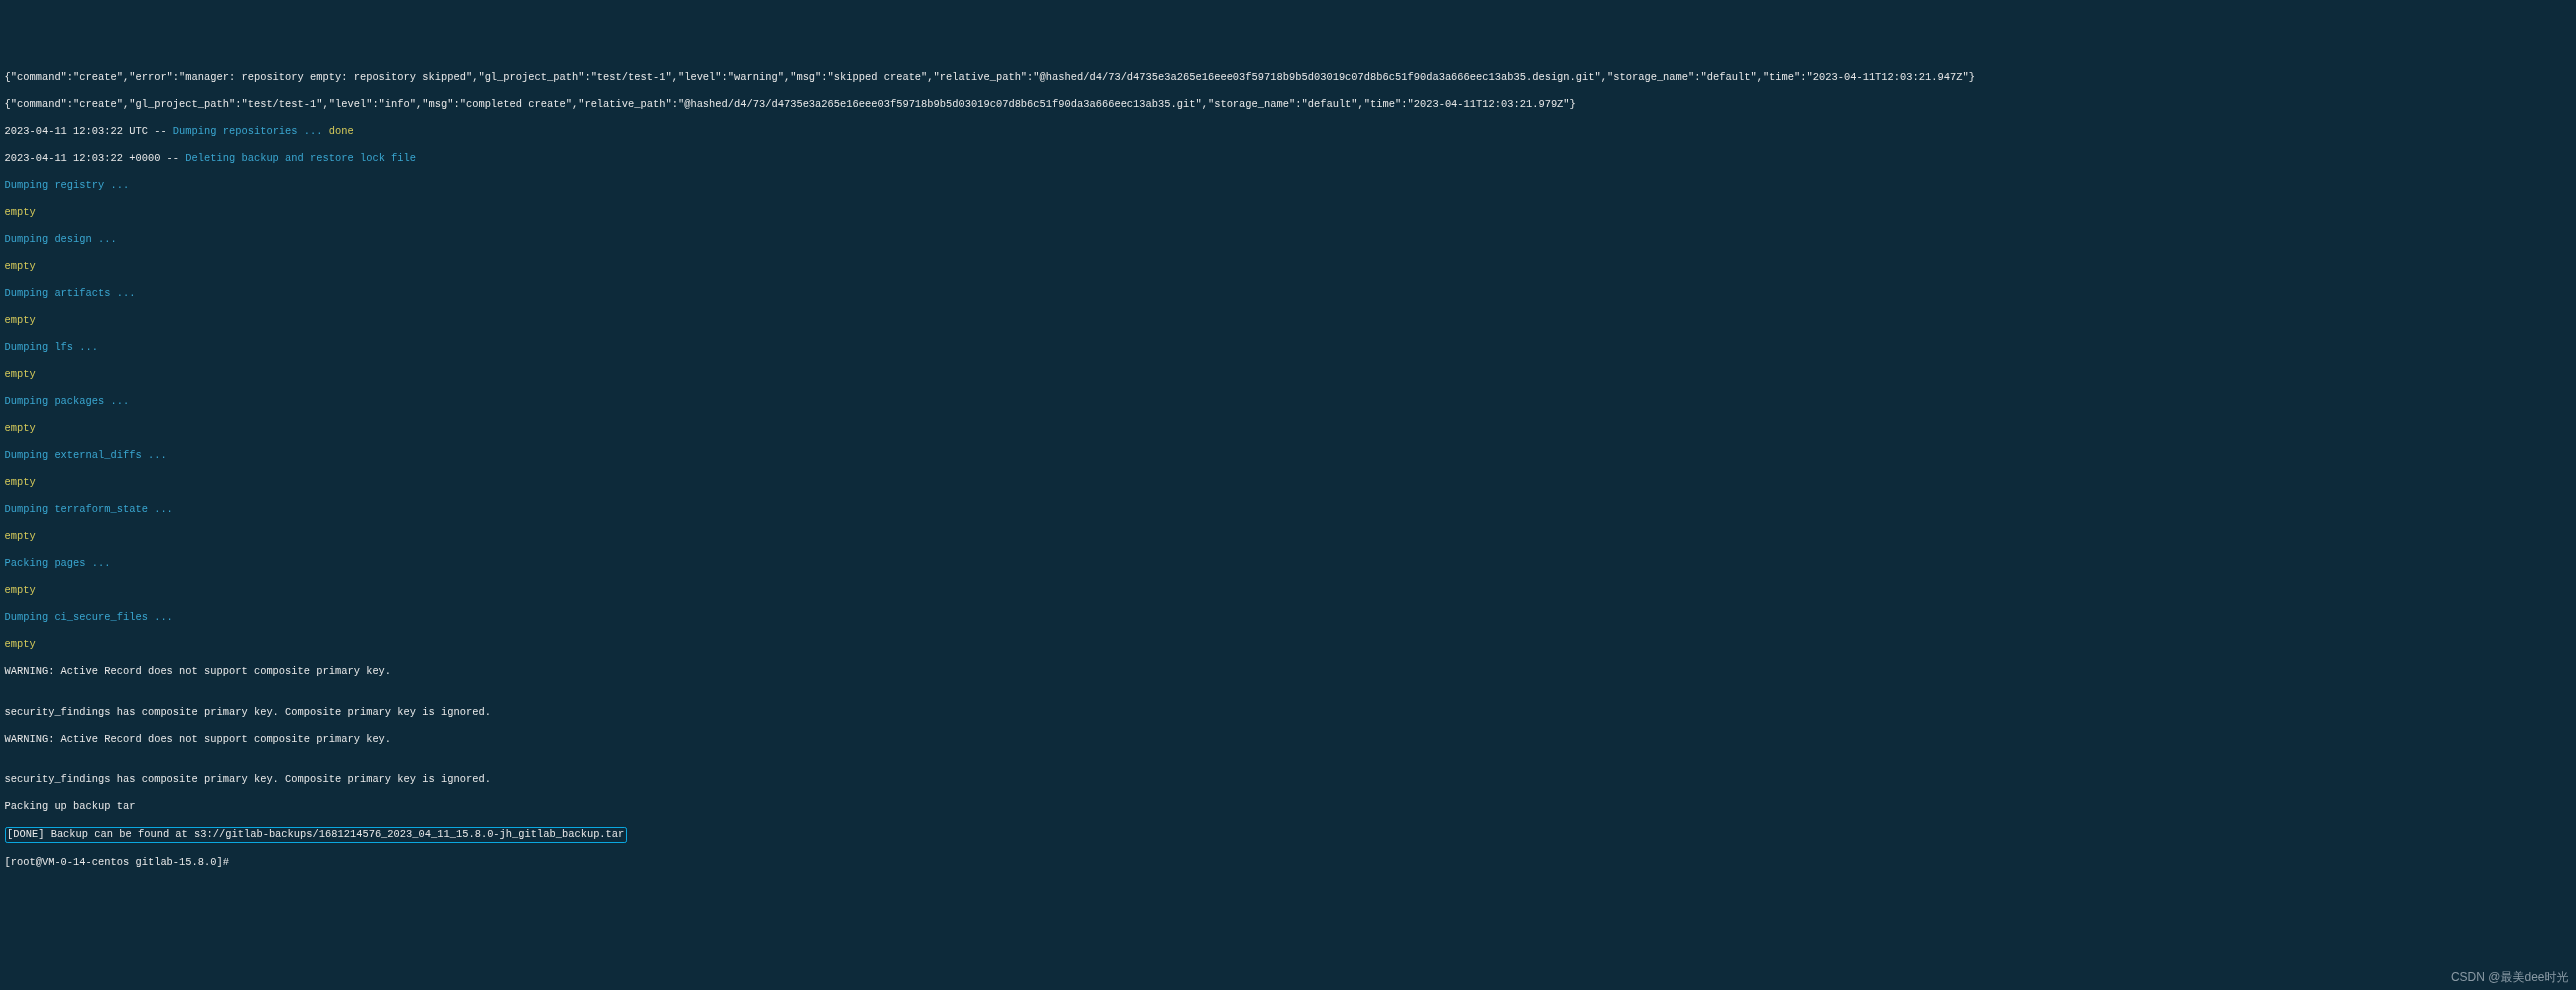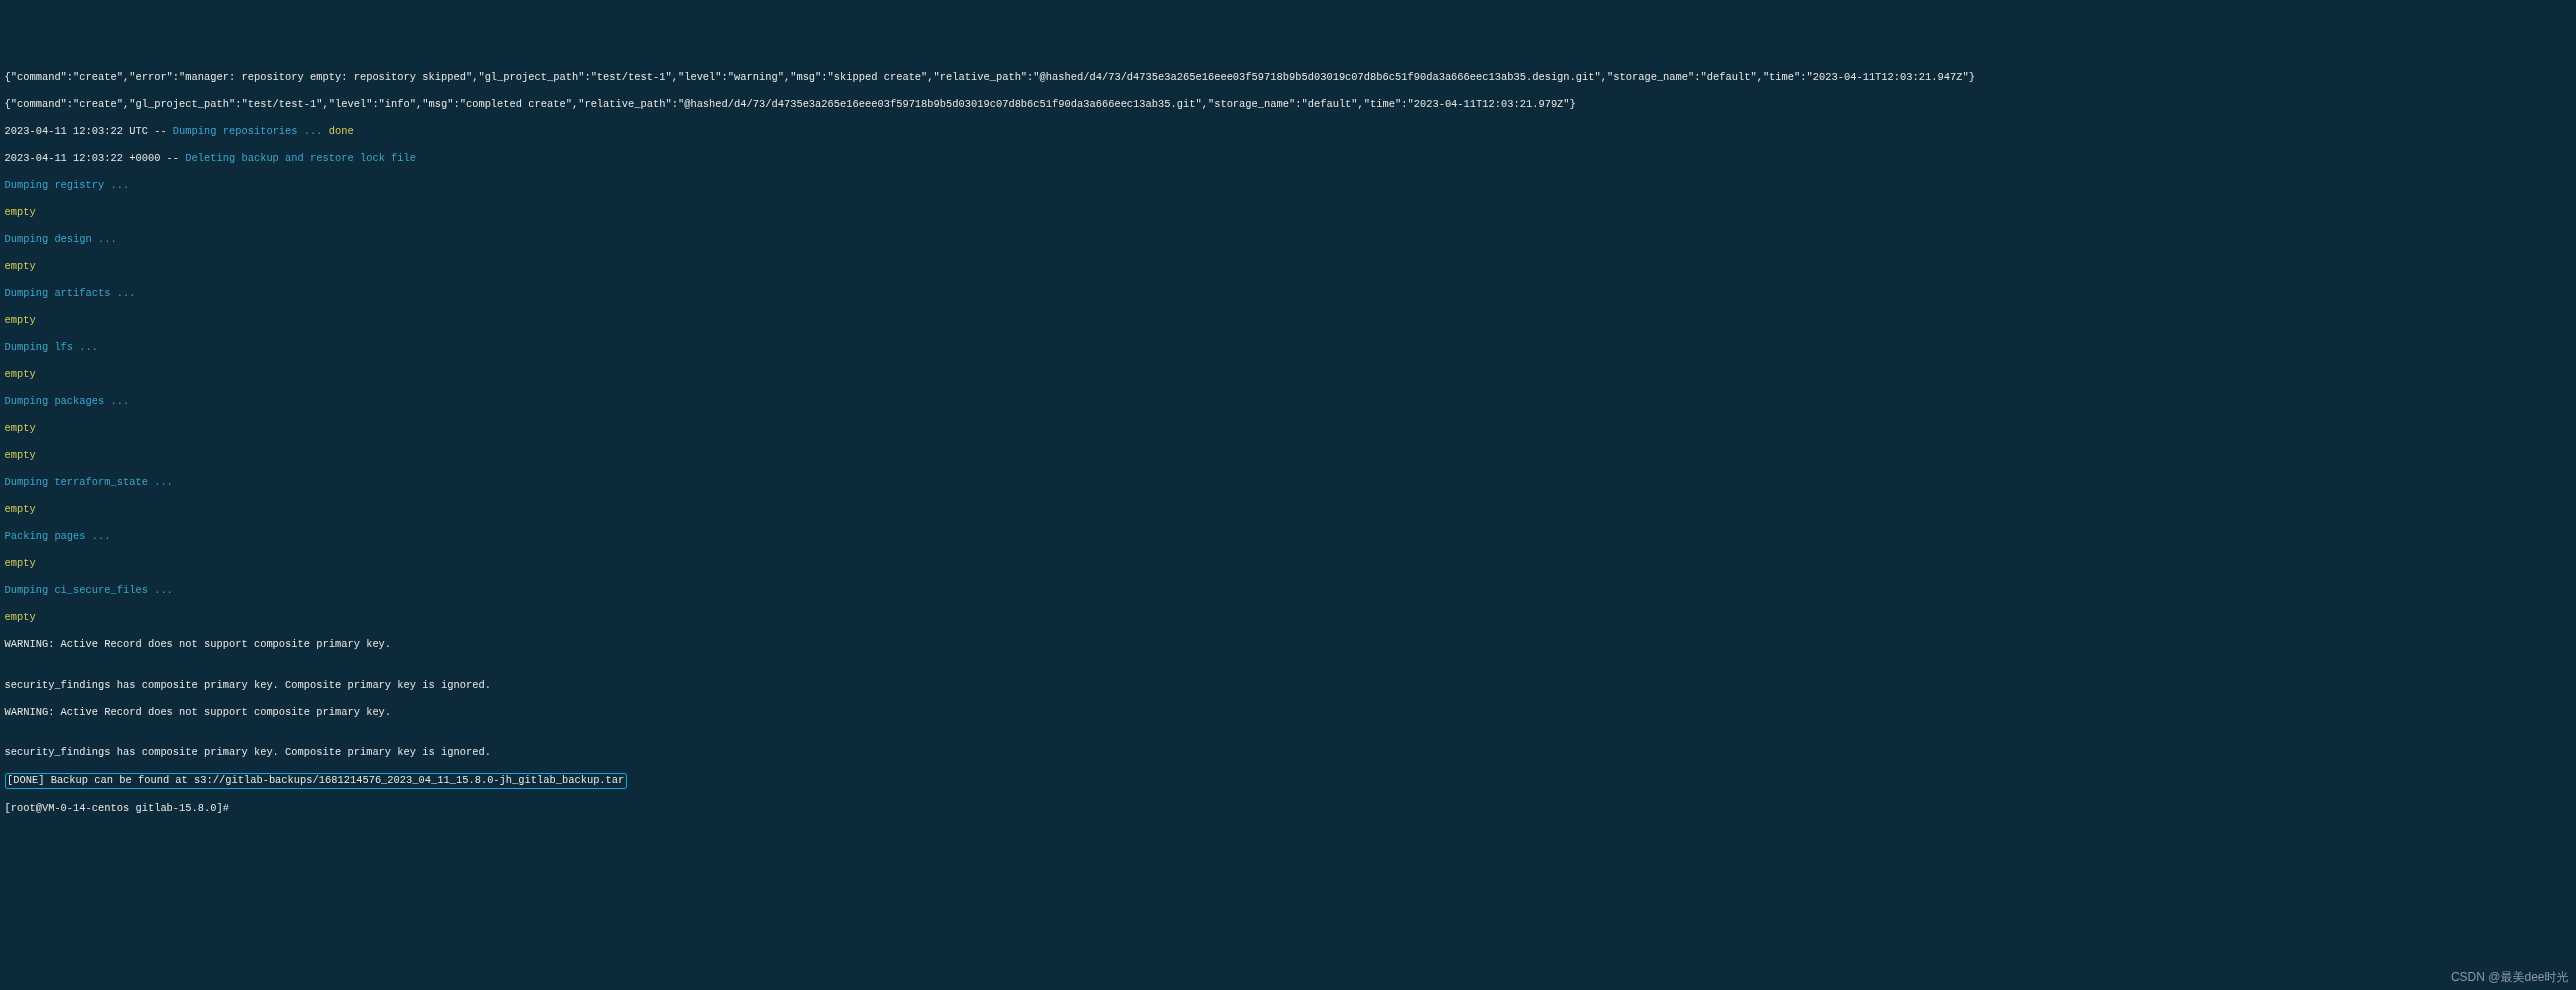--- a/index.html
+++ b/index.html
@@ -45,33 +45,35 @@
 <span class="line cyan">Dumping registry ...</span>
 <span class="line yellow">empty</span>
 <span class="line cyan">Dumping design ...</span>
 <span class="line yellow">empty</span>
 <span class="line cyan">Dumping artifacts ...</span>
 <span class="line yellow">empty</span>
 <span class="line cyan">Dumping lfs ...</span>
 <span class="line yellow">empty</span>
 <span class="line cyan">Dumping packages ...</span>
 <span class="line yellow">empty</span>
+<span class="line cyan">Dumping external_diffs ...</span>
 <span class="line yellow">empty</span>
 <span class="line cyan">Dumping terraform_state ...</span>
 <span class="line yellow">empty</span>
 <span class="line cyan">Packing pages ...</span>
 <span class="line yellow">empty</span>
 <span class="line cyan">Dumping ci_secure_files ...</span>
 <span class="line yellow">empty</span>
 <span class="line white">WARNING: Active Record does not support composite primary key.</span>
 <span class="line white"></span>
 <span class="line white">security_findings has composite primary key. Composite primary key is ignored.</span>
 <span class="line white">WARNING: Active Record does not support composite primary key.</span>
 <span class="line white"></span>
 <span class="line white">security_findings has composite primary key. Composite primary key is ignored.</span>
+<span class="line white">Packing up backup tar</span>
 <span class="line"><span class="highlight-box white">[DONE] Backup can be found at s3://gitlab-backups/1681214576_2023_04_11_15.8.0-jh_gitlab_backup.tar</span></span>
 <span class="line white">[root@VM-0-14-centos gitlab-15.8.0]#</span>
 </div>
 
 <div class="watermark">CSDN @最美dee时光</div>
 
 
 
 
 

